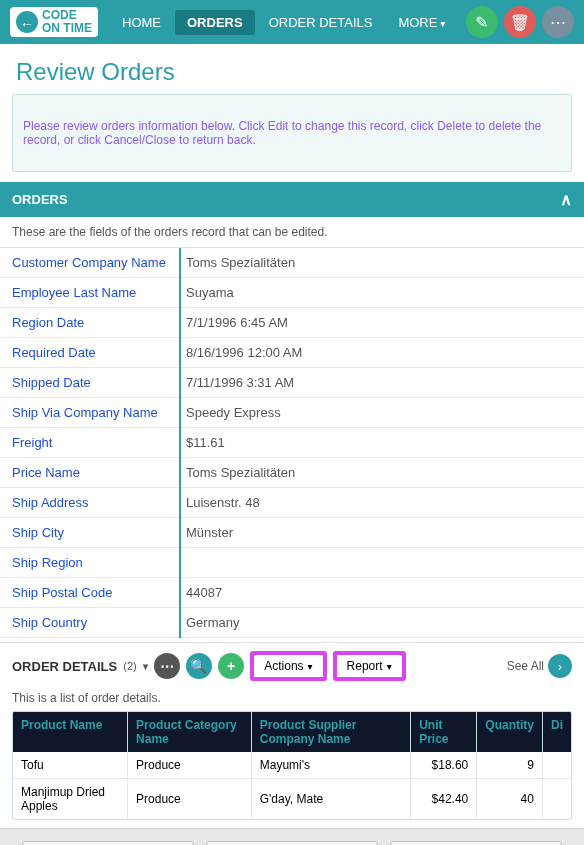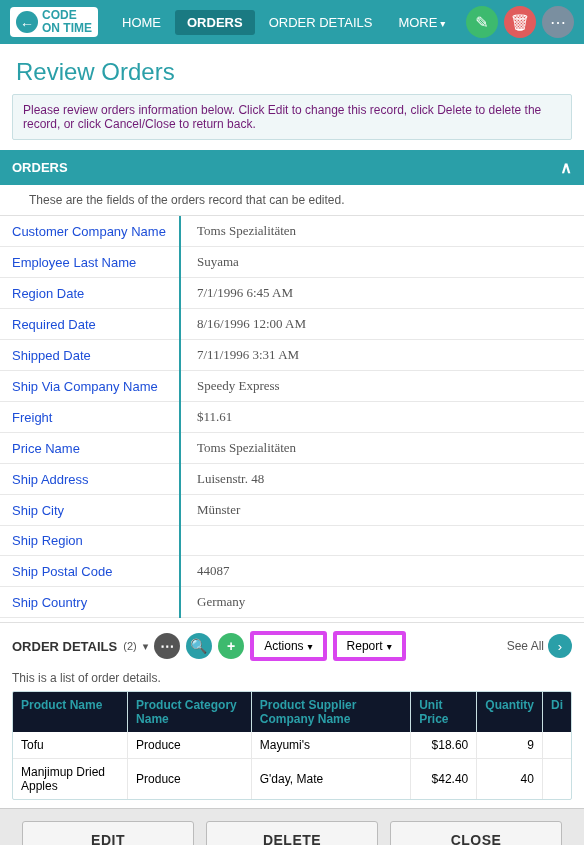--- a/index.html
+++ b/index.html
@@ -102,44 +102,44 @@
       font-size: 24px;
       color: #2a9fa8;
       padding: 14px 16px 8px;
       font-weight: 300;
     }
 
     .info-bar {
       background: #f0f7f8;
       border: 1px solid #c8dfe2;
       margin: 0 12px 10px;
-      padding: 8px 10px;
-      font-size: 12px;
-      color: #701a75;
+      padding: 24px 10px;
+      font-size: 12px;
+      color: #8b5cf6;
       border-radius: 2px;
     }
 
     
     .section-header {
       background: #2a9fa8;
       color: #fff;
       padding: 8px 12px;
       font-size: 13px;
       font-weight: bold;
       display: flex;
       justify-content: space-between;
       align-items: center;
     }
     .section-header .collapse-icon {
       font-size: 16px;
       cursor: pointer;
     }
 
     .section-note {
-      padding: 8px 29px;
+      padding: 8px 12px;
       color: #555;
       font-size: 12px;
       border-bottom: 1px solid #e0e0e0;
     }
 
     
     .fields-table {
       width: 100%;
       border-collapse: collapse;
     }
@@ -151,22 +151,21 @@
       vertical-align: middle;
     }
     .fields-table td:first-child {
       color: #1d4ed8;
       font-weight: 500;
       width: 180px;
       border-right: 2px solid #2a9fa8;
     }
     .fields-table td:last-child {
       color: #555;
-      padding-left: 16px;
-      font-family: Liberation Serif, serif;
+      padding-left: 5px;
     }
 
     
     .od-header {
       padding: 8px 12px;
       display: flex;
       align-items: center;
       gap: 6px;
       border-top: 1px solid #e0e0e0;
       margin-top: 4px;

